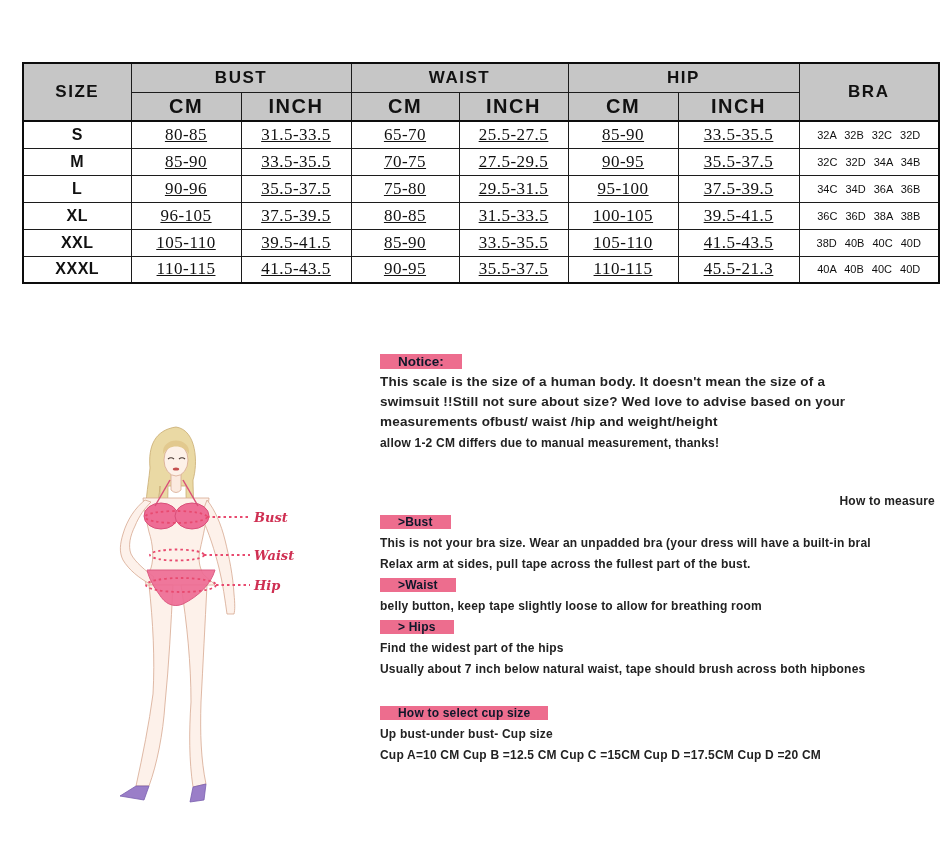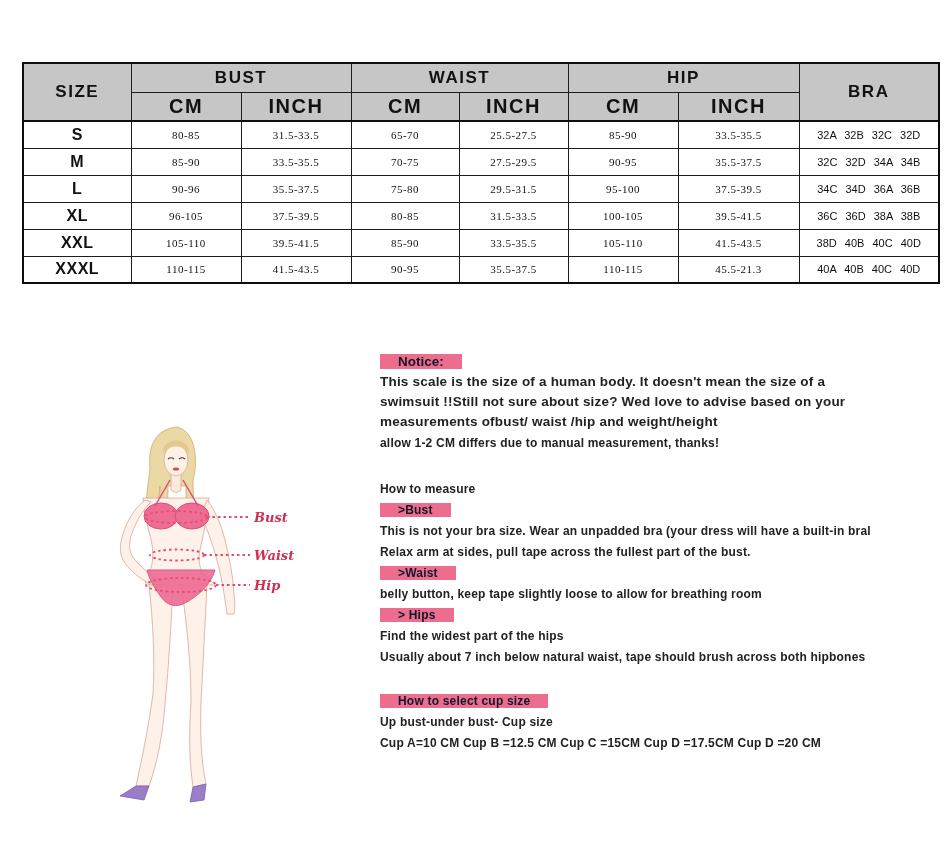--- a/index.html
+++ b/index.html
@@ -16,33 +16,33 @@
   }
   table.size-chart { border:2px solid #0d0d0d; }
   table.size-chart thead th {
     background:#c6c6c6; font-size:17px; font-weight:600; letter-spacing:1.5px;
     height:29px; font-family:"Liberation Sans", sans-serif;
   }
   table.size-chart thead tr.sub th { font-size:20px; height:29px; }
   table.size-chart thead { border-bottom:2px solid #0d0d0d; }
   table.size-chart td { height:27px; background:#fff; }
   td.size-col { font-size:16px; font-weight:bold; letter-spacing:.5px; }
-  td.num { font-family:"Liberation Serif", serif; font-size:11px; letter-spacing:.5px; }
+  td.num { font-family:"Liberation Serif", serif; font-size:17px; letter-spacing:.5px;text-decoration:underline; }
   td.inch { background:#e9e9e9; }
   td.bra { font-size:11px; letter-spacing:0; word-spacing:5px; }
 
   
   .txt { position:absolute; left:380px; top:351px; width:555px; color:#222; font-weight:bold; }
   .line  { white-space:nowrap; }
   .big   { font-size:13.5px; line-height:20px; letter-spacing:.2px; }
   .bigh  { font-size:13.5px; line-height:21px; }
   .small { font-size:12px;  line-height:23px; letter-spacing:.2px; }
   .m     { font-size:12px;  line-height:21px; letter-spacing:.2px; }
   .hl { background:#ed6d8e; color:#0f172a; padding:0 18px; }
-  .mt22 { margin-top:22px; } .mt24 { margin-top:24px; } .mt17 { margin-top:23px; }
+  .mt22 { margin-top:22px; } .mt24 { margin-top:36px;text-align:right; } .mt17 { margin-top:23px; }
 
   
   .figure { position:absolute; left:103px; top:424px; }
   .fig-label { font-family:"DejaVu Serif", serif; font-style:italic; font-weight:bold;
                font-size:13px; fill:#cf2f52; }
 </style>
 </head>
 <body>
 
 <div class="page">

